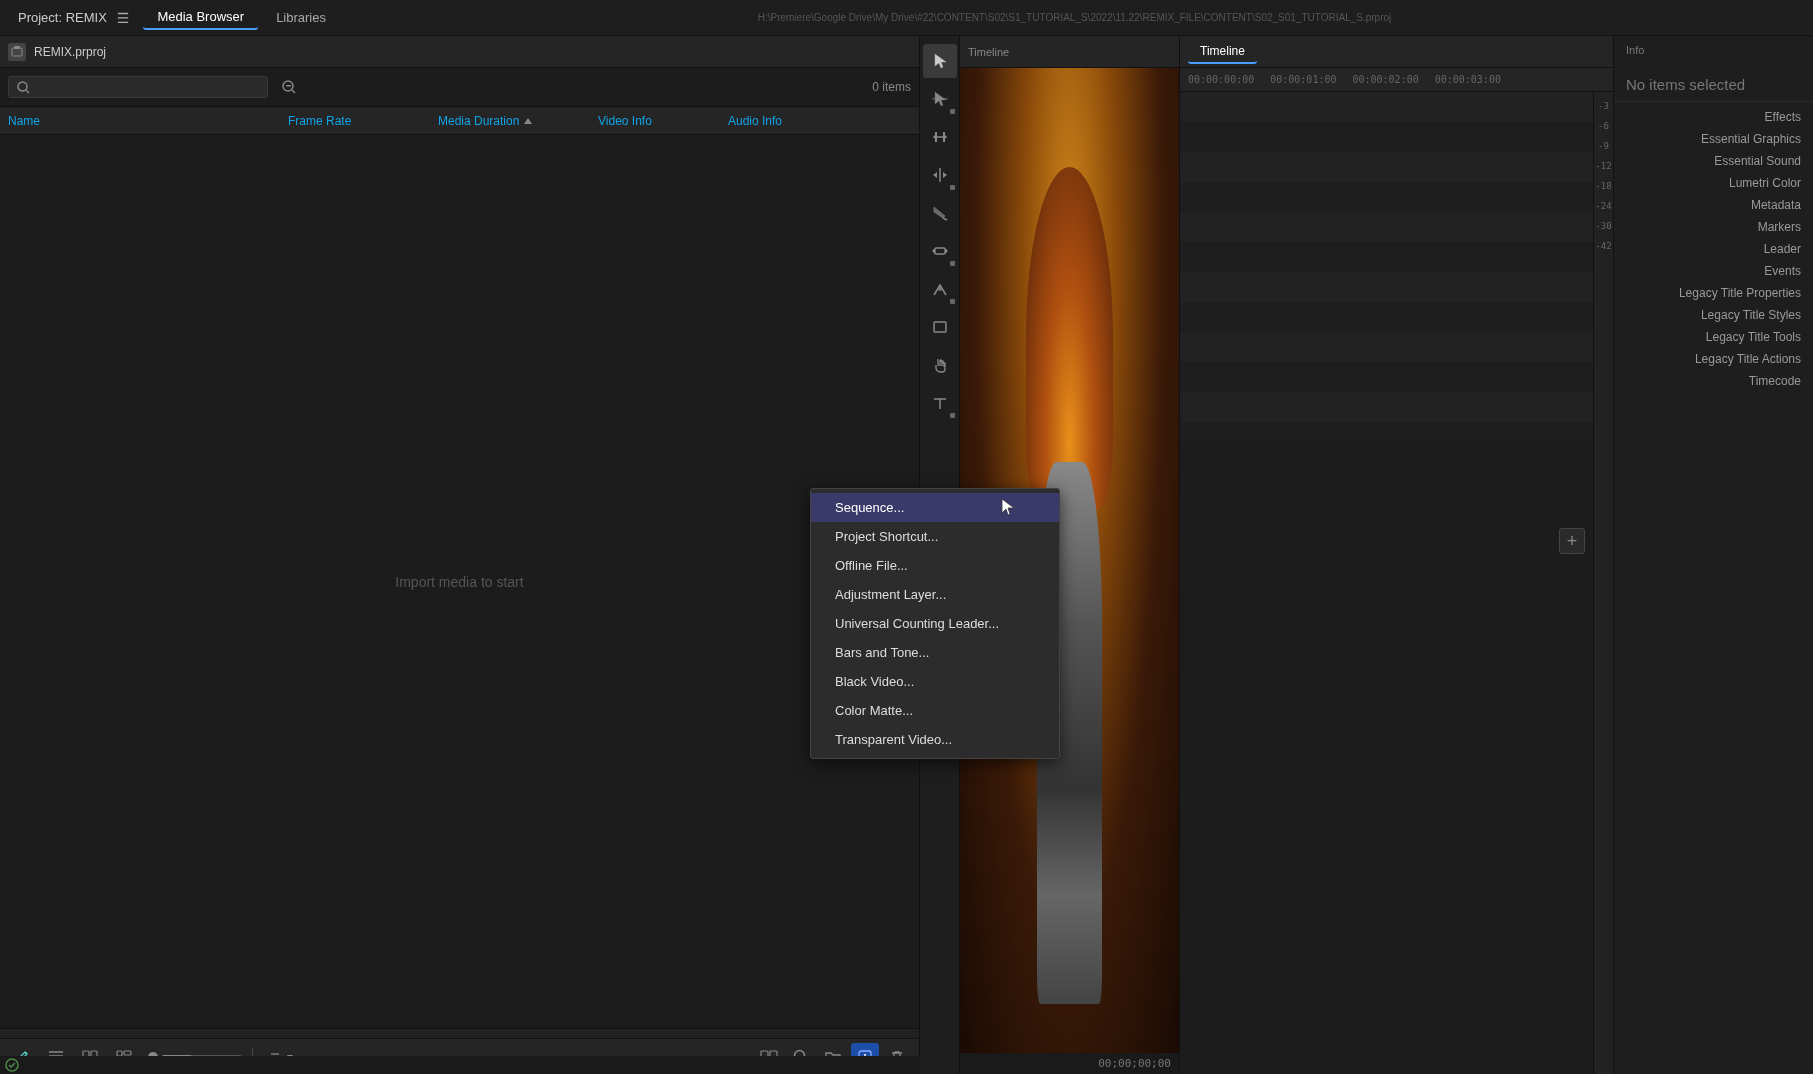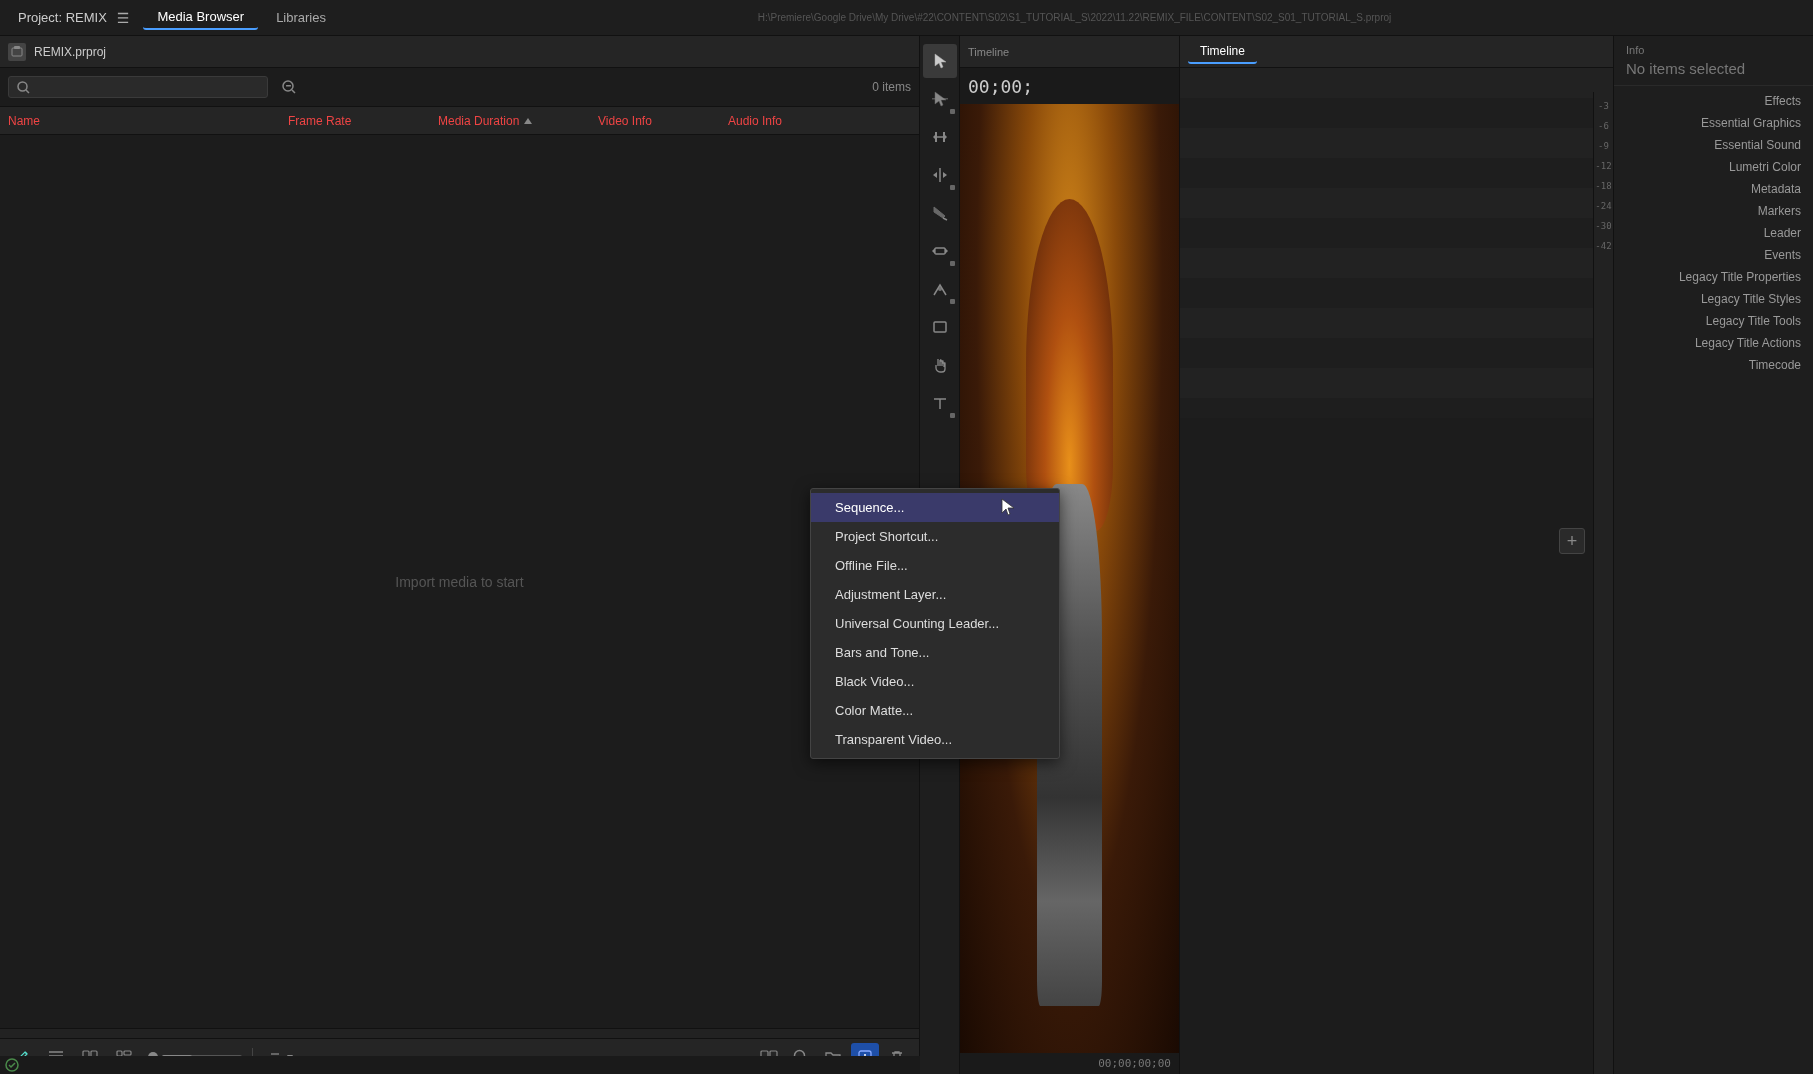--- a/index.html
+++ b/index.html
@@ -140,21 +140,21 @@
     .col-headers {
       display: flex;
       align-items: center;
       height: 28px;
       background: #252525;
       border-bottom: 1px solid #111;
       padding: 0 8px;
     }
     .col-header {
       font-size: 12px;
-      color: #ef4444;
+      color: #0ea5e9;
       display: flex;
       align-items: center;
       gap: 4px;
       cursor: pointer;
       user-select: none;
     }
     .col-name { width: 280px; }
     .col-framerate { width: 150px; }
     .col-duration { width: 160px; }
     .col-videoinfo { width: 130px; }
@@ -421,21 +421,21 @@
     }
     .info-panel {
       padding: 8px 12px;
       font-size: 12px;
       color: #888;
       border-bottom: 1px solid #2a2a2a;
     }
     .info-panel-title {
       font-size: 11px;
       color: #777;
-      margin-bottom: 4px;
+      margin-bottom: 20px;
     }
 
     
     .timeline-area {
       flex: 1;
       background: #1c1c1c;
       display: flex;
       flex-direction: column;
     }
     .timeline-header {
@@ -769,40 +769,43 @@
         <div class="tool-btn-small-indicator"></div>
       </div>
     </div>
 
     <div style="flex:1; display:flex; flex-direction:row;">
 
       <div class="preview-panel">
         <div class="preview-header">
           <span style="font-size:11px; color:#888;">Timeline</span>
         </div>
-        <div class="preview-timecode">
-          <span>00;00;</span>
-        </div>
 
         <div class="preview-image">
           <div class="preview-image-inner"></div>
 
           <div style="position:absolute; top:10%; left:30%; width:40%; height:35%; background: radial-gradient(ellipse at 50% 80%, #e8901a 0%, #b05010 40%, #502008 100%); border-radius: 50% 50% 20% 20%;"></div>
 
           <div style="position:absolute; bottom:5%; left:35%; width:30%; height:55%; background: linear-gradient(180deg, #888 0%, #555 30%, #333 60%, #666 80%, #444 100%); border-radius: 30% 30% 5% 5%;"></div>
         </div>
         <div class="preview-timecode-bottom">00;00;00;00</div>
       </div>
 
       <div class="timeline-area">
         <div class="timeline-header">
           <span class="timeline-tab active">Timeline</span>
         </div>
         <div class="timeline-content" style="flex:1; position:relative;">
 
+          <div class="timeline-ruler">
+            <span>00:00:00:00</span>
+            <span>00:00:01:00</span>
+            <span>00:00:02:00</span>
+            <span>00:00:03:00</span>
+          </div>
 
           <div class="timeline-tracks" style="height: 350px;"></div>
 
           <div class="timeline-numbers">
             <div class="timeline-num">-3</div>
             <div class="timeline-num">-6</div>
             <div class="timeline-num">-9</div>
             <div class="timeline-num">-12</div>
             <div class="timeline-num">-18</div>
             <div class="timeline-num">-24</div>

